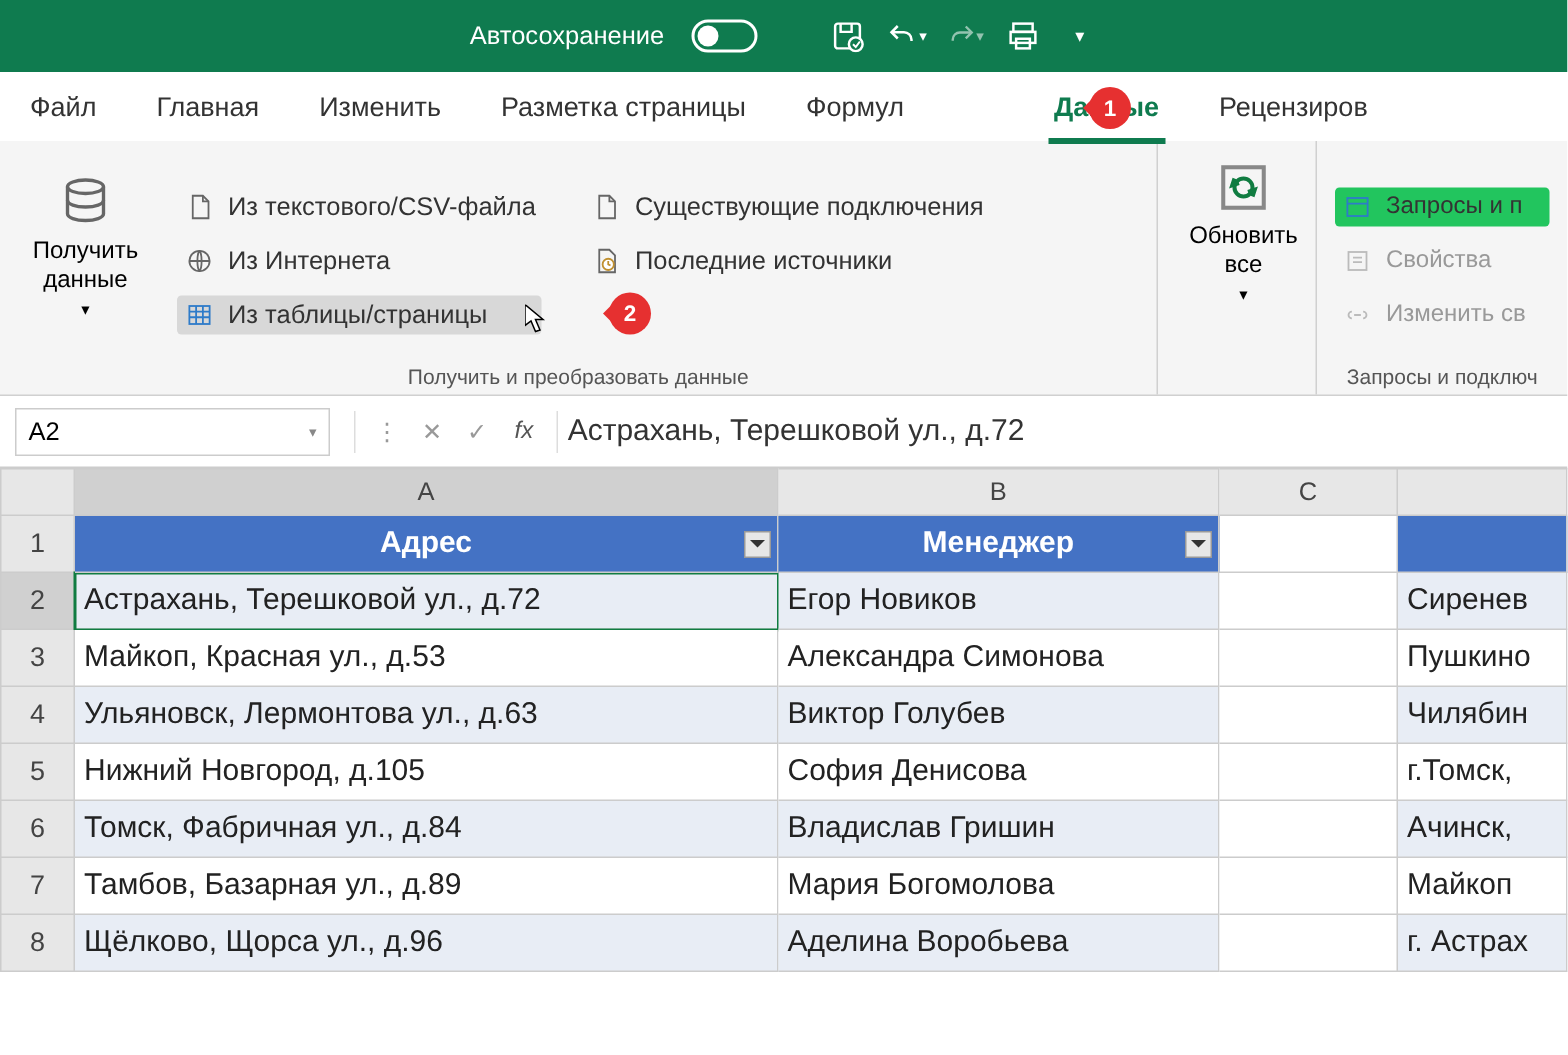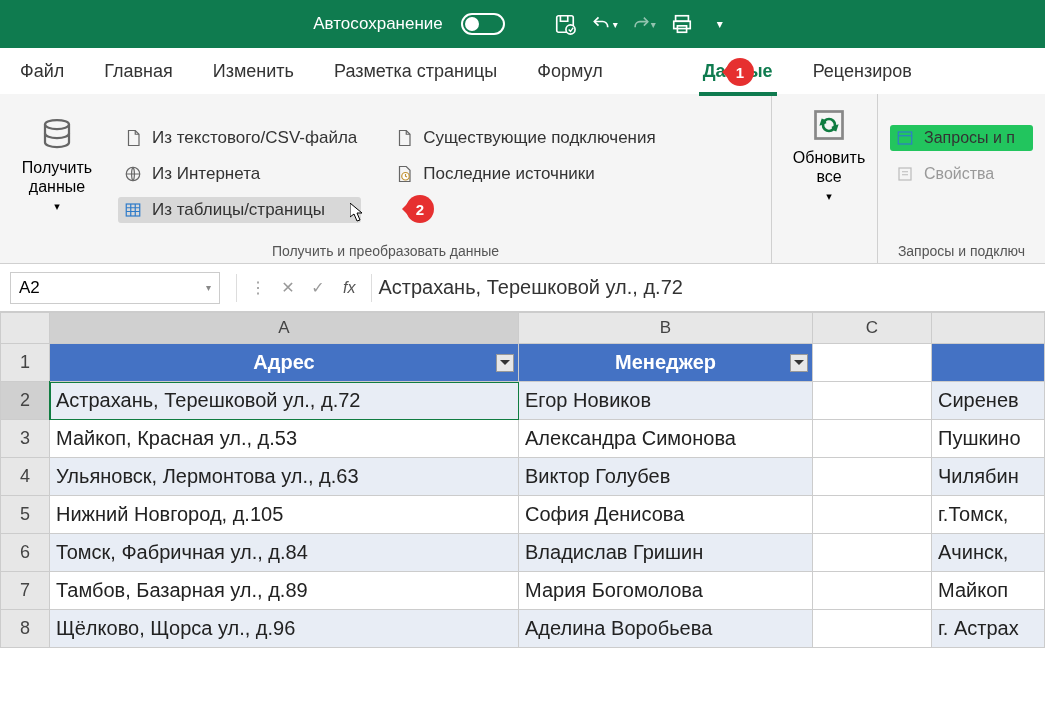--- a/index.html
+++ b/index.html
@@ -224,20 +224,28 @@
       </div>
       <div class="cmd disabled">
         <span class="ci">
             <svg width="18" height="18" viewBox="0 0 24 24" fill="none" stroke="#bbb" stroke-width="1.6">
               <rect x="4" y="4" width="16" height="16"></rect>
               <path d="M8 9h8M8 13h8"></path>
             </svg>
           </span>
         <span>Свойства</span>
       </div>
+      <div class="cmd disabled">
+        <span class="ci">
+            <svg width="18" height="18" viewBox="0 0 24 24" fill="none" stroke="#bbb" stroke-width="1.6">
+              <path d="M9 12h6M7 9a3 3 0 000 6M17 9a3 3 0 010 6"></path>
+            </svg>
+          </span>
+        <span>Изменить св</span>
+      </div>
     </div>
     <div class="rgroup-label" style="text-align:center">Запросы и подключ</div>
   </div>
 </div>
 
 <div class="formula-bar">
   <div class="name-box">
     <span>A2</span>
     <span class="name-box-chev">▾</span>
   </div>

